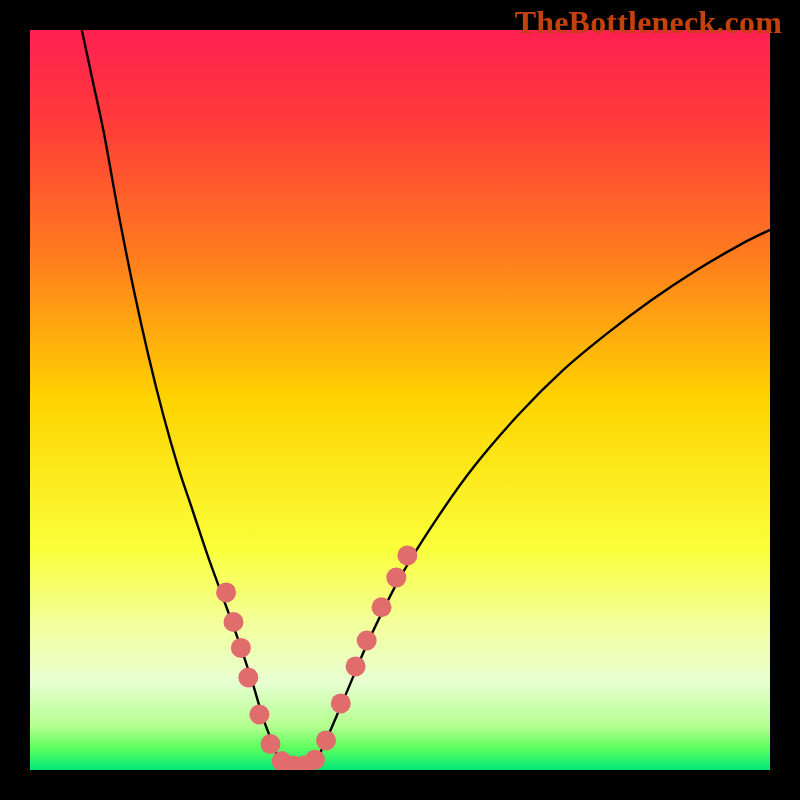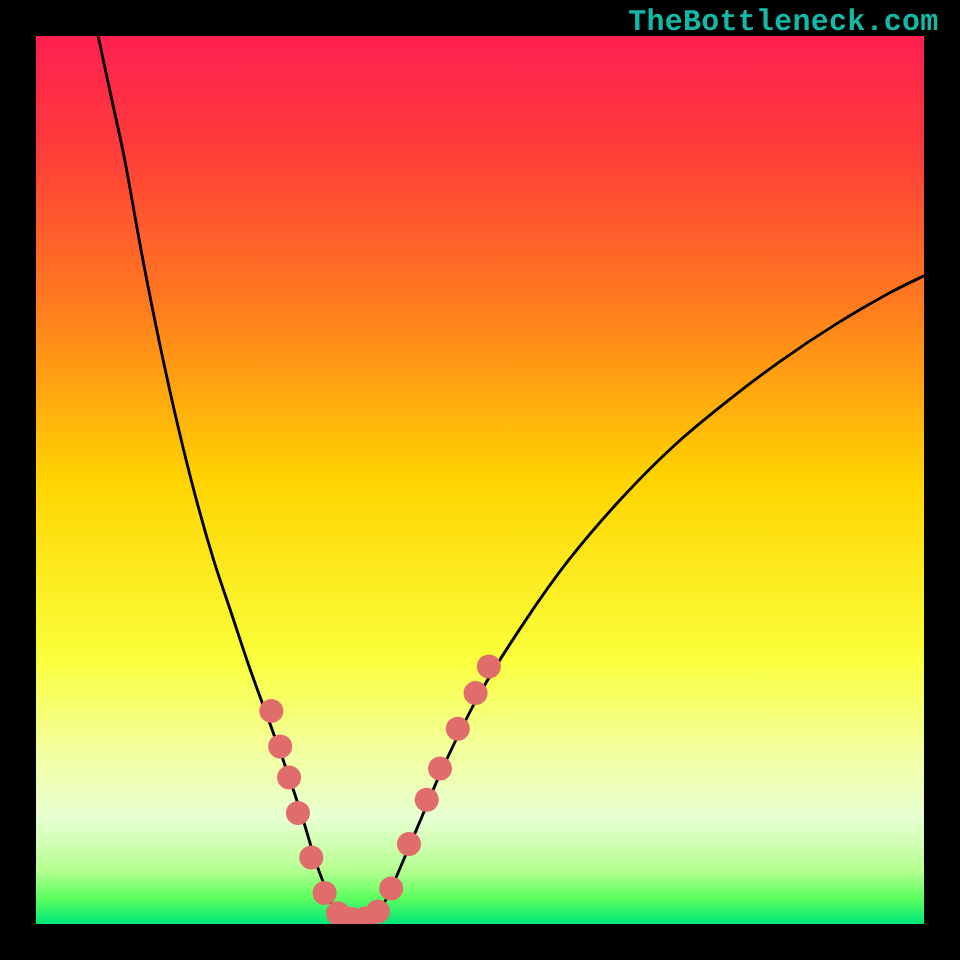--- a/index.html
+++ b/index.html
@@ -7,24 +7,24 @@
     padding: 0;
     width: 800px;
     height: 800px;
     background: #000000;
     overflow: hidden;
   }
   .watermark {
     position: absolute;
     top: 4px;
     right: 18px;
-    font-family: Liberation Mono, monospace;
-    font-size: 25px;
+    font-family: Liberation Serif, serif;
+    font-size: 32px;
     font-weight: 600;
-    color: #14b8a6;
+    color: #c2410c;
     z-index: 10;
     letter-spacing: 0.2px;
   }
   .frame {
     position: absolute;
     left: 30px;
     top: 30px;
     width: 740px;
     height: 740px;
     background: #000000;

